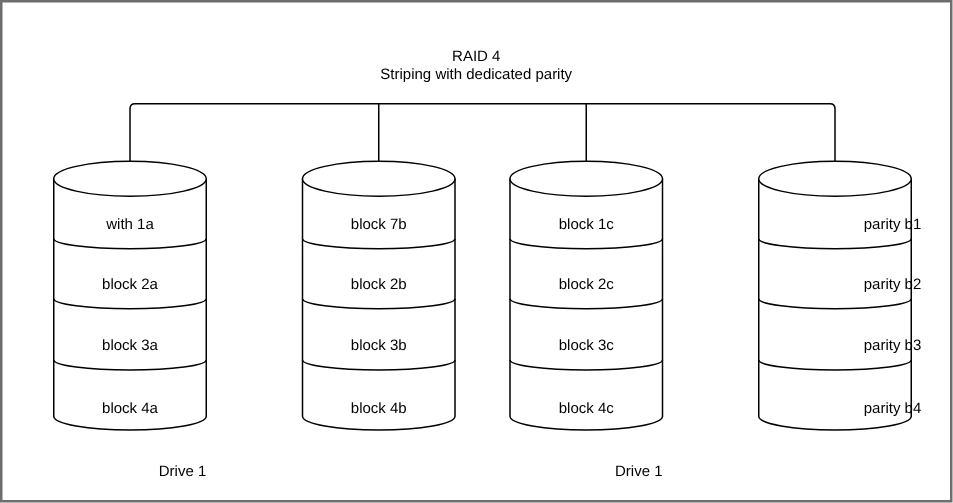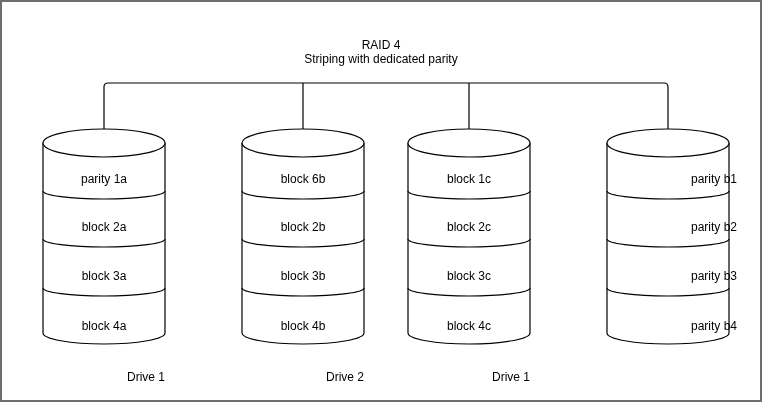--- a/index.html
+++ b/index.html
@@ -88,31 +88,30 @@
     <g transform="translate(605,127)">
       <use href="#cyl-shape"></use>
     </g>
   </svg>
 
   <div class="title-block">
     <div class="title-line">RAID 4</div>
     <div class="title-line">Striping with dedicated parity</div>
   </div>
 
-  <div class="lbl d0 r0">parity 1a</div>
+  <div class="lbl d0 r0">with 1a</div>
   <div class="lbl d0 r1">block 2a</div>
   <div class="lbl d0 r2">block 3a</div>
   <div class="lbl d0 r3">block 4a</div>
   <div class="lbl d0 drive-name">Drive 1</div>
 
-  <div class="lbl d1 r0">block 6b</div>
+  <div class="lbl d1 r0">block 7b</div>
   <div class="lbl d1 r1">block 2b</div>
   <div class="lbl d1 r2">block 3b</div>
   <div class="lbl d1 r3">block 4b</div>
-  <div class="lbl d1 drive-name">Drive 2</div>
 
   <div class="lbl d2 r0">block 1c</div>
   <div class="lbl d2 r1">block 2c</div>
   <div class="lbl d2 r2">block 3c</div>
   <div class="lbl d2 r3">block 4c</div>
   <div class="lbl d2 drive-name">Drive 1</div>
 
   <div class="lbl d3 r0">parity b1</div>
   <div class="lbl d3 r1">parity b2</div>
   <div class="lbl d3 r2">parity b3</div>

